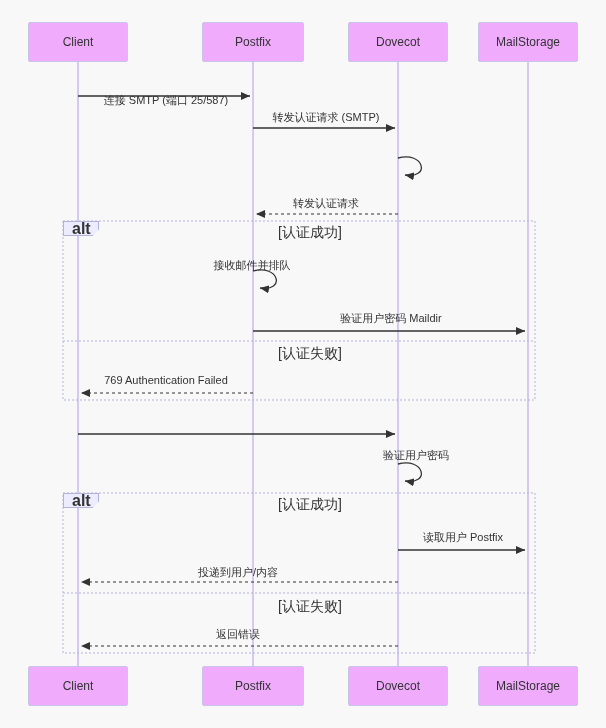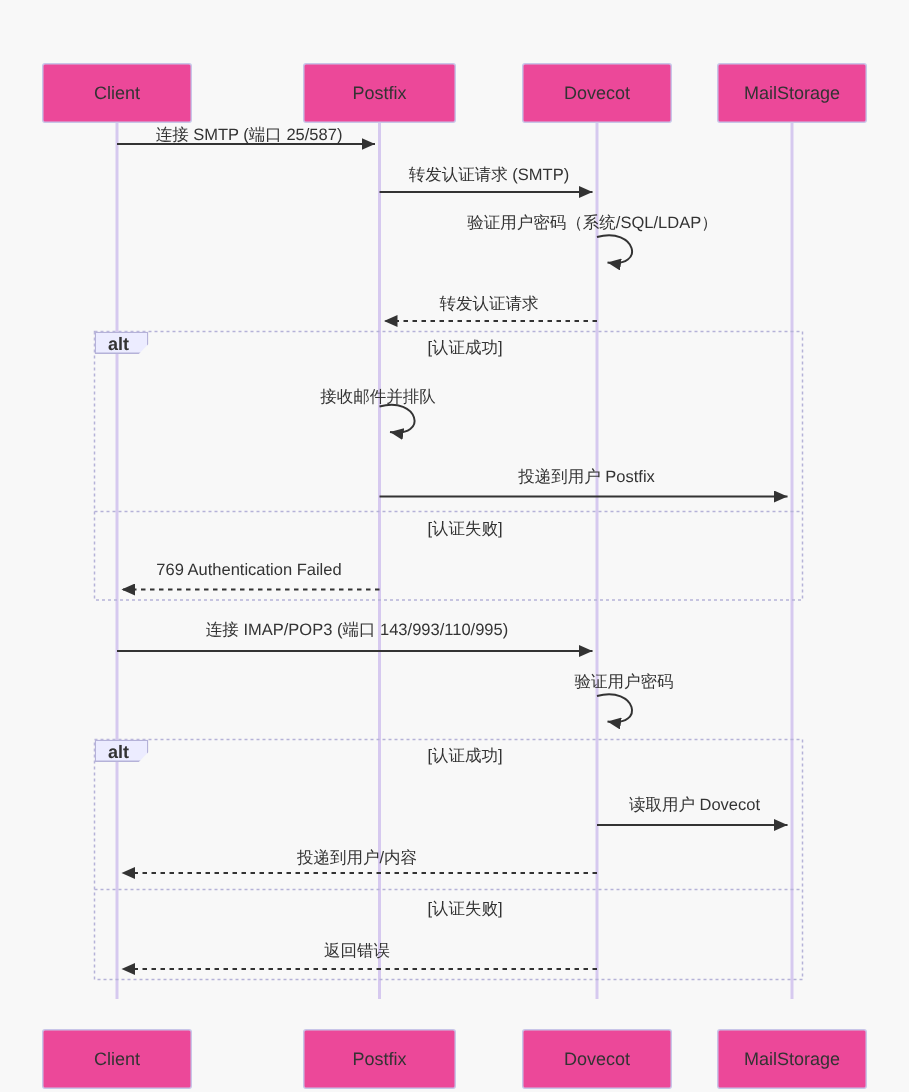--- a/index.html
+++ b/index.html
@@ -11,50 +11,50 @@
   .canvas {
     position:relative;
     width:606px; height:728px;
     background:#f8f8f8;
     overflow:hidden;
   }
   .svg-layer { position:absolute; left:0; top:0; }
   .actor {
     position:absolute;
     height:40px;
-    background:#ec4899;
+    background:#f0abfc;
     border:1px solid #c8c5e8;
     border-radius:2px;
     box-sizing:border-box;
     display:flex; align-items:center; justify-content:center;
-    font-size:12px; color:#333;margin-top:20px;
+    font-size:12px; color:#333;
   }
   .msg {
     position:absolute;
     transform:translateX(-50%);
     white-space:nowrap;
     font-size:11px;
     color:#333;
     line-height:13px;
   }
   .cond {
     position:absolute;
     transform:translateX(-50%);
     white-space:nowrap;
-    font-size:11px;
+    font-size:14px;
     font-weight:500;
     color:#333;
   }
   .alt-label {
     position:absolute;
     width:36px; height:15px;
     background:#ececff;
     border:1px solid #b5b2d8;
     box-sizing:border-box;
-    font-size:12px; font-weight:bold; color:#333;
+    font-size:16px; font-weight:bold; color:#333;
     display:flex; align-items:center;
     padding-left:8px;
     clip-path:polygon(0 0,100% 0,100% 55%,82% 100%,0 100%);
   }
 </style>
 </head>
 <body>
 
 <div class="canvas">
 
@@ -109,30 +109,28 @@
   <div class="actor" style="left:202px; top:666px; width:102px">
     <span>Postfix</span>
   </div>
   <div class="actor" style="left:348px; top:666px; width:100px">
     <span>Dovecot</span>
   </div>
   <div class="actor" style="left:478px; top:666px; width:100px">
     <span>MailStorage</span>
   </div>
 
-  <div class="msg" style="left:166px; top:84px">连接 SMTP (端口 25/587)</div>
+  <div class="msg" style="left:166px; top:94px">连接 SMTP (端口 25/587)</div>
   <div class="msg" style="left:326px; top:111px">转发认证请求 (SMTP)</div>
-  <div class="msg" style="left:395px; top:143px">验证用户密码（系统/SQL/LDAP）</div>
   <div class="msg" style="left:326px; top:197px">转发认证请求</div>
   <div class="msg" style="left:252px; top:259px">接收邮件并排队</div>
-  <div class="msg" style="left:391px; top:312px">投递到用户 Postfix</div>
+  <div class="msg" style="left:391px; top:312px">验证用户密码 Maildir</div>
   <div class="msg" style="left:166px; top:374px">769 Authentication Failed</div>
-  <div class="msg" style="left:238px; top:414px">连接 IMAP/POP3 (端口 143/993/110/995)</div>
   <div class="msg" style="left:416px; top:449px">验证用户密码</div>
-  <div class="msg" style="left:463px; top:531px">读取用户 Dovecot</div>
+  <div class="msg" style="left:463px; top:531px">读取用户 Postfix</div>
   <div class="msg" style="left:238px; top:566px">投递到用户/内容</div>
   <div class="msg" style="left:238px; top:628px">返回错误</div>
 
   <div class="alt-label" style="left:63px; top:221px">alt</div>
   <div class="cond" style="left:310px; top:224px">[认证成功]</div>
   <div class="cond" style="left:310px; top:345px">[认证失败]</div>
 
   <div class="alt-label" style="left:63px; top:493px">alt</div>
   <div class="cond" style="left:310px; top:496px">[认证成功]</div>
   <div class="cond" style="left:310px; top:598px">[认证失败]</div>

